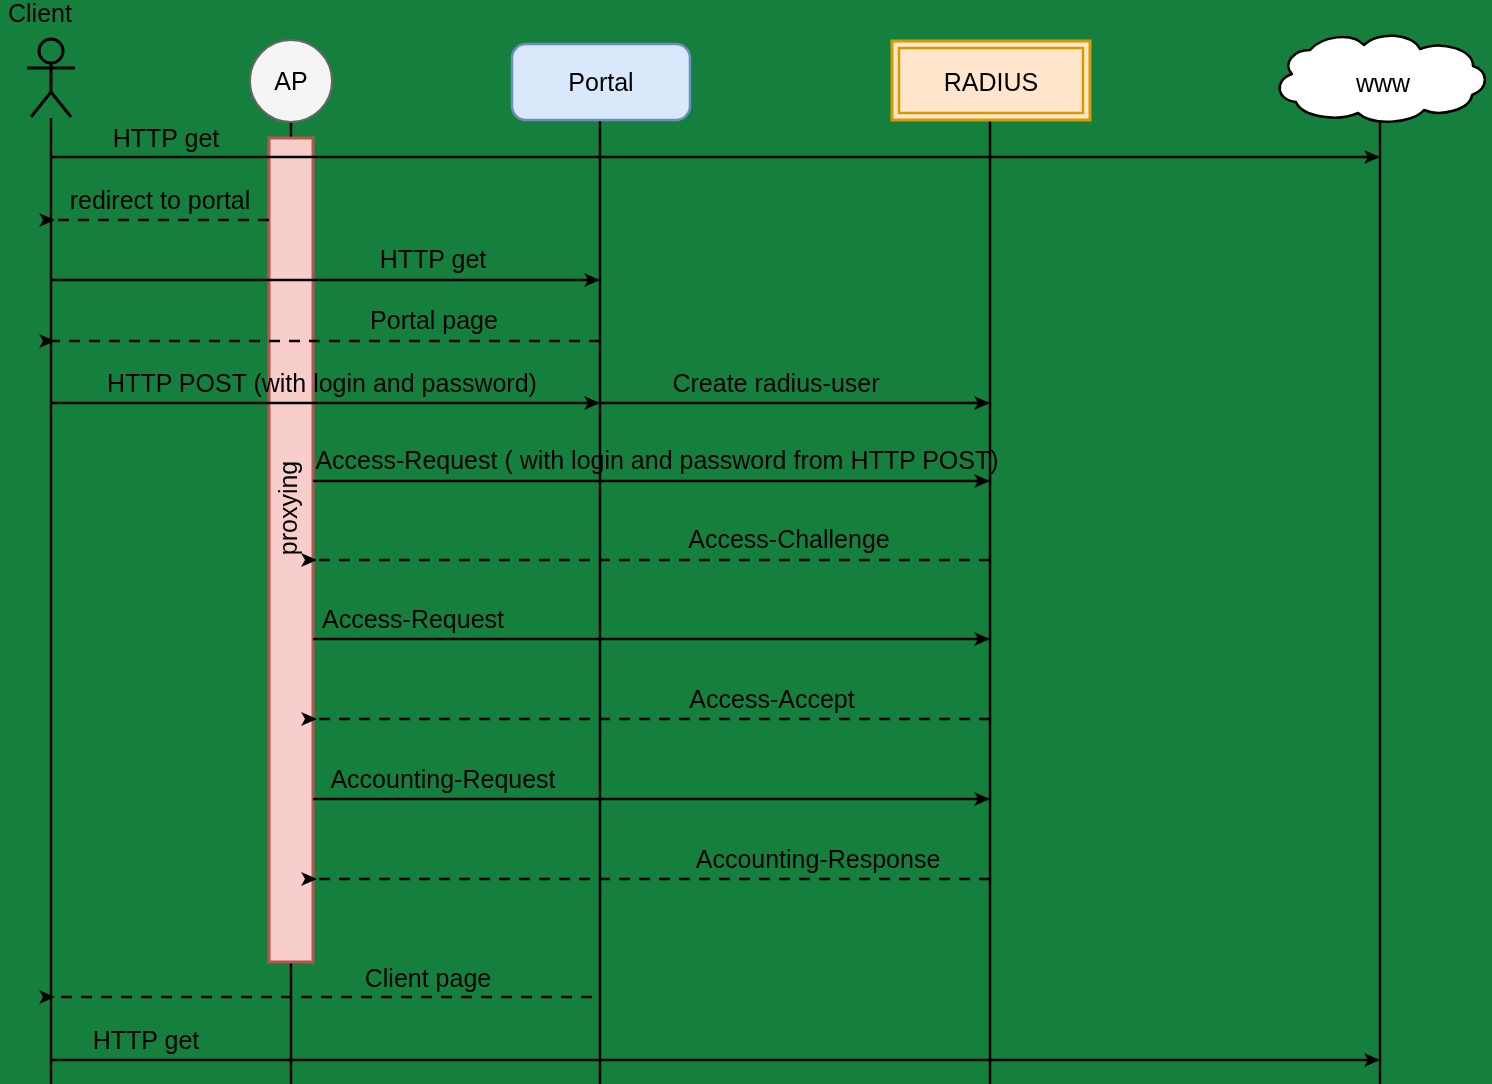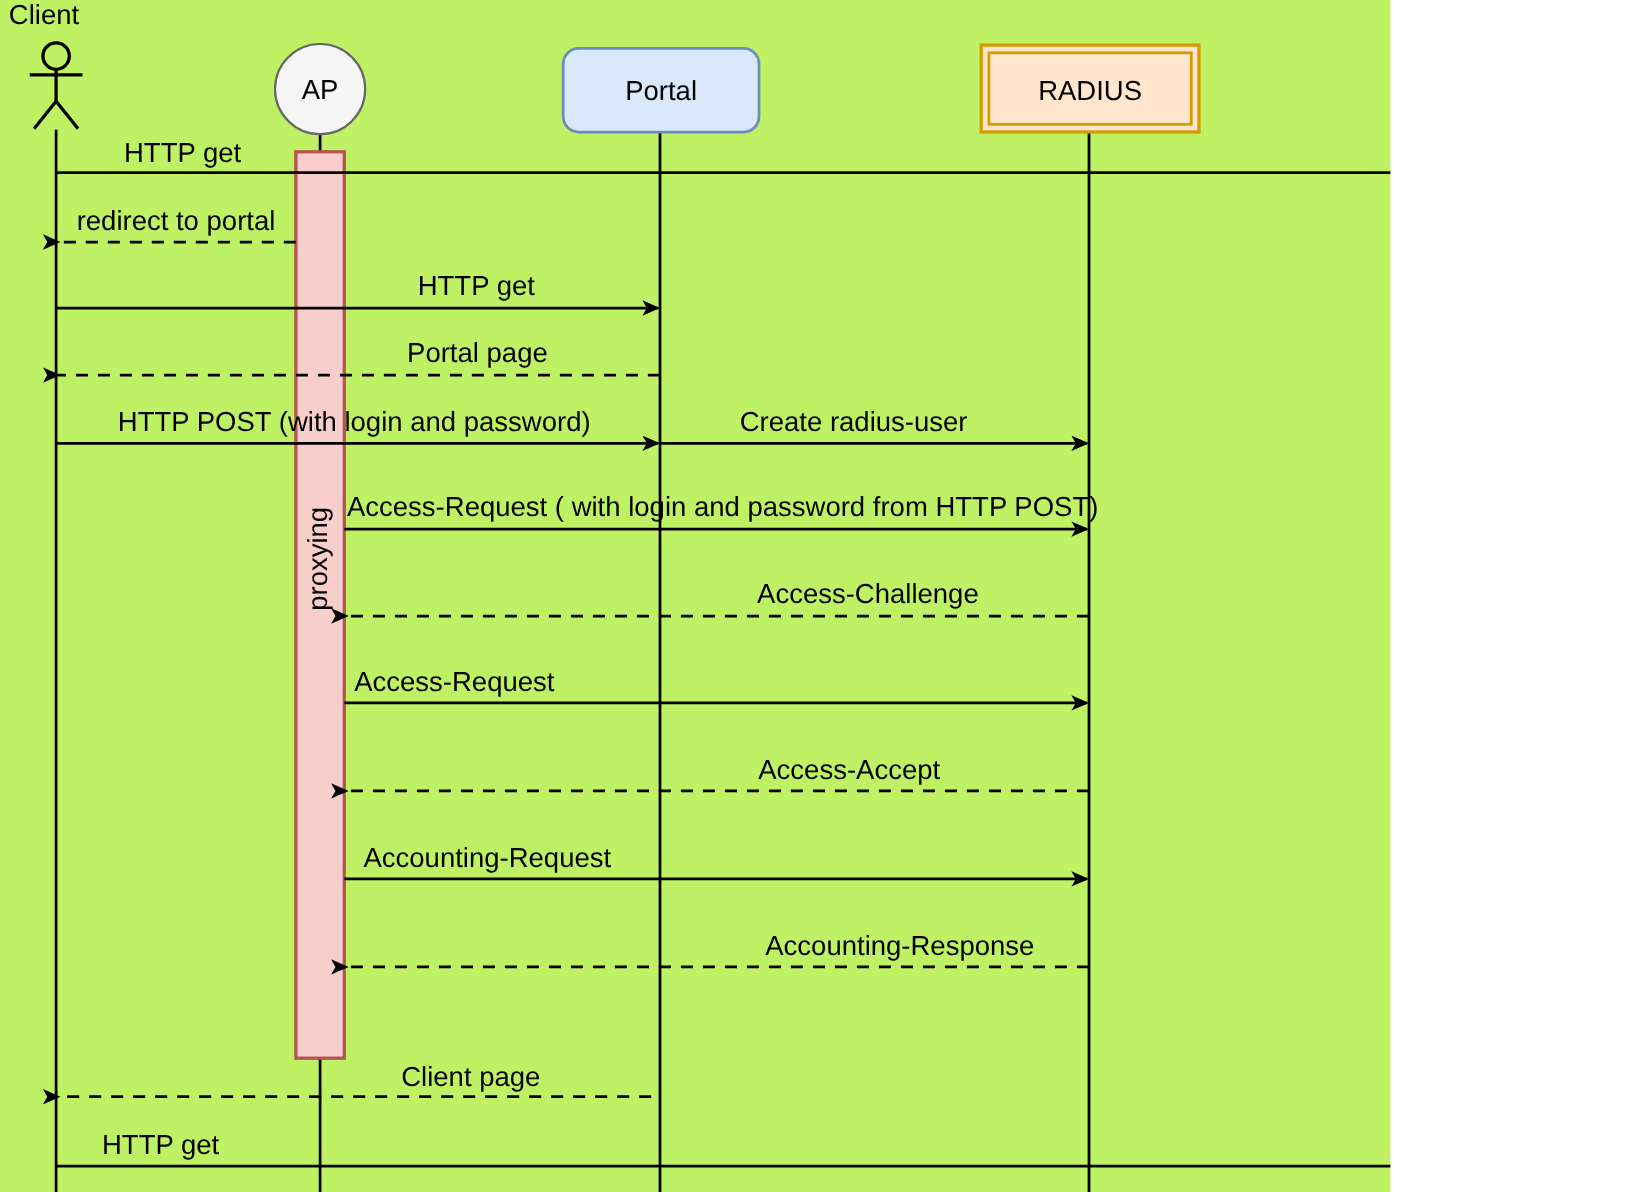--- a/index.html
+++ b/index.html
@@ -5,24 +5,24 @@
   html, body {
     margin: 0;
     padding: 0;
     background: #ffffff;
   }
   body {
     font-family: "Liberation Sans", sans-serif;
   }
   #diagram-root {
     position: relative;
-    width: 1264px;
+    width: 1492px;
     height: 1084px;
     overflow: hidden;
-    background: #bef264;
+    background: #15803d;
   }
   #seq-svg {
     position: absolute;
     top: 0;
     left: 0;
     width: 1492px;
     height: 1084px;
   }
   .lifeline-label {
     font-family: "Liberation Sans", sans-serif;

